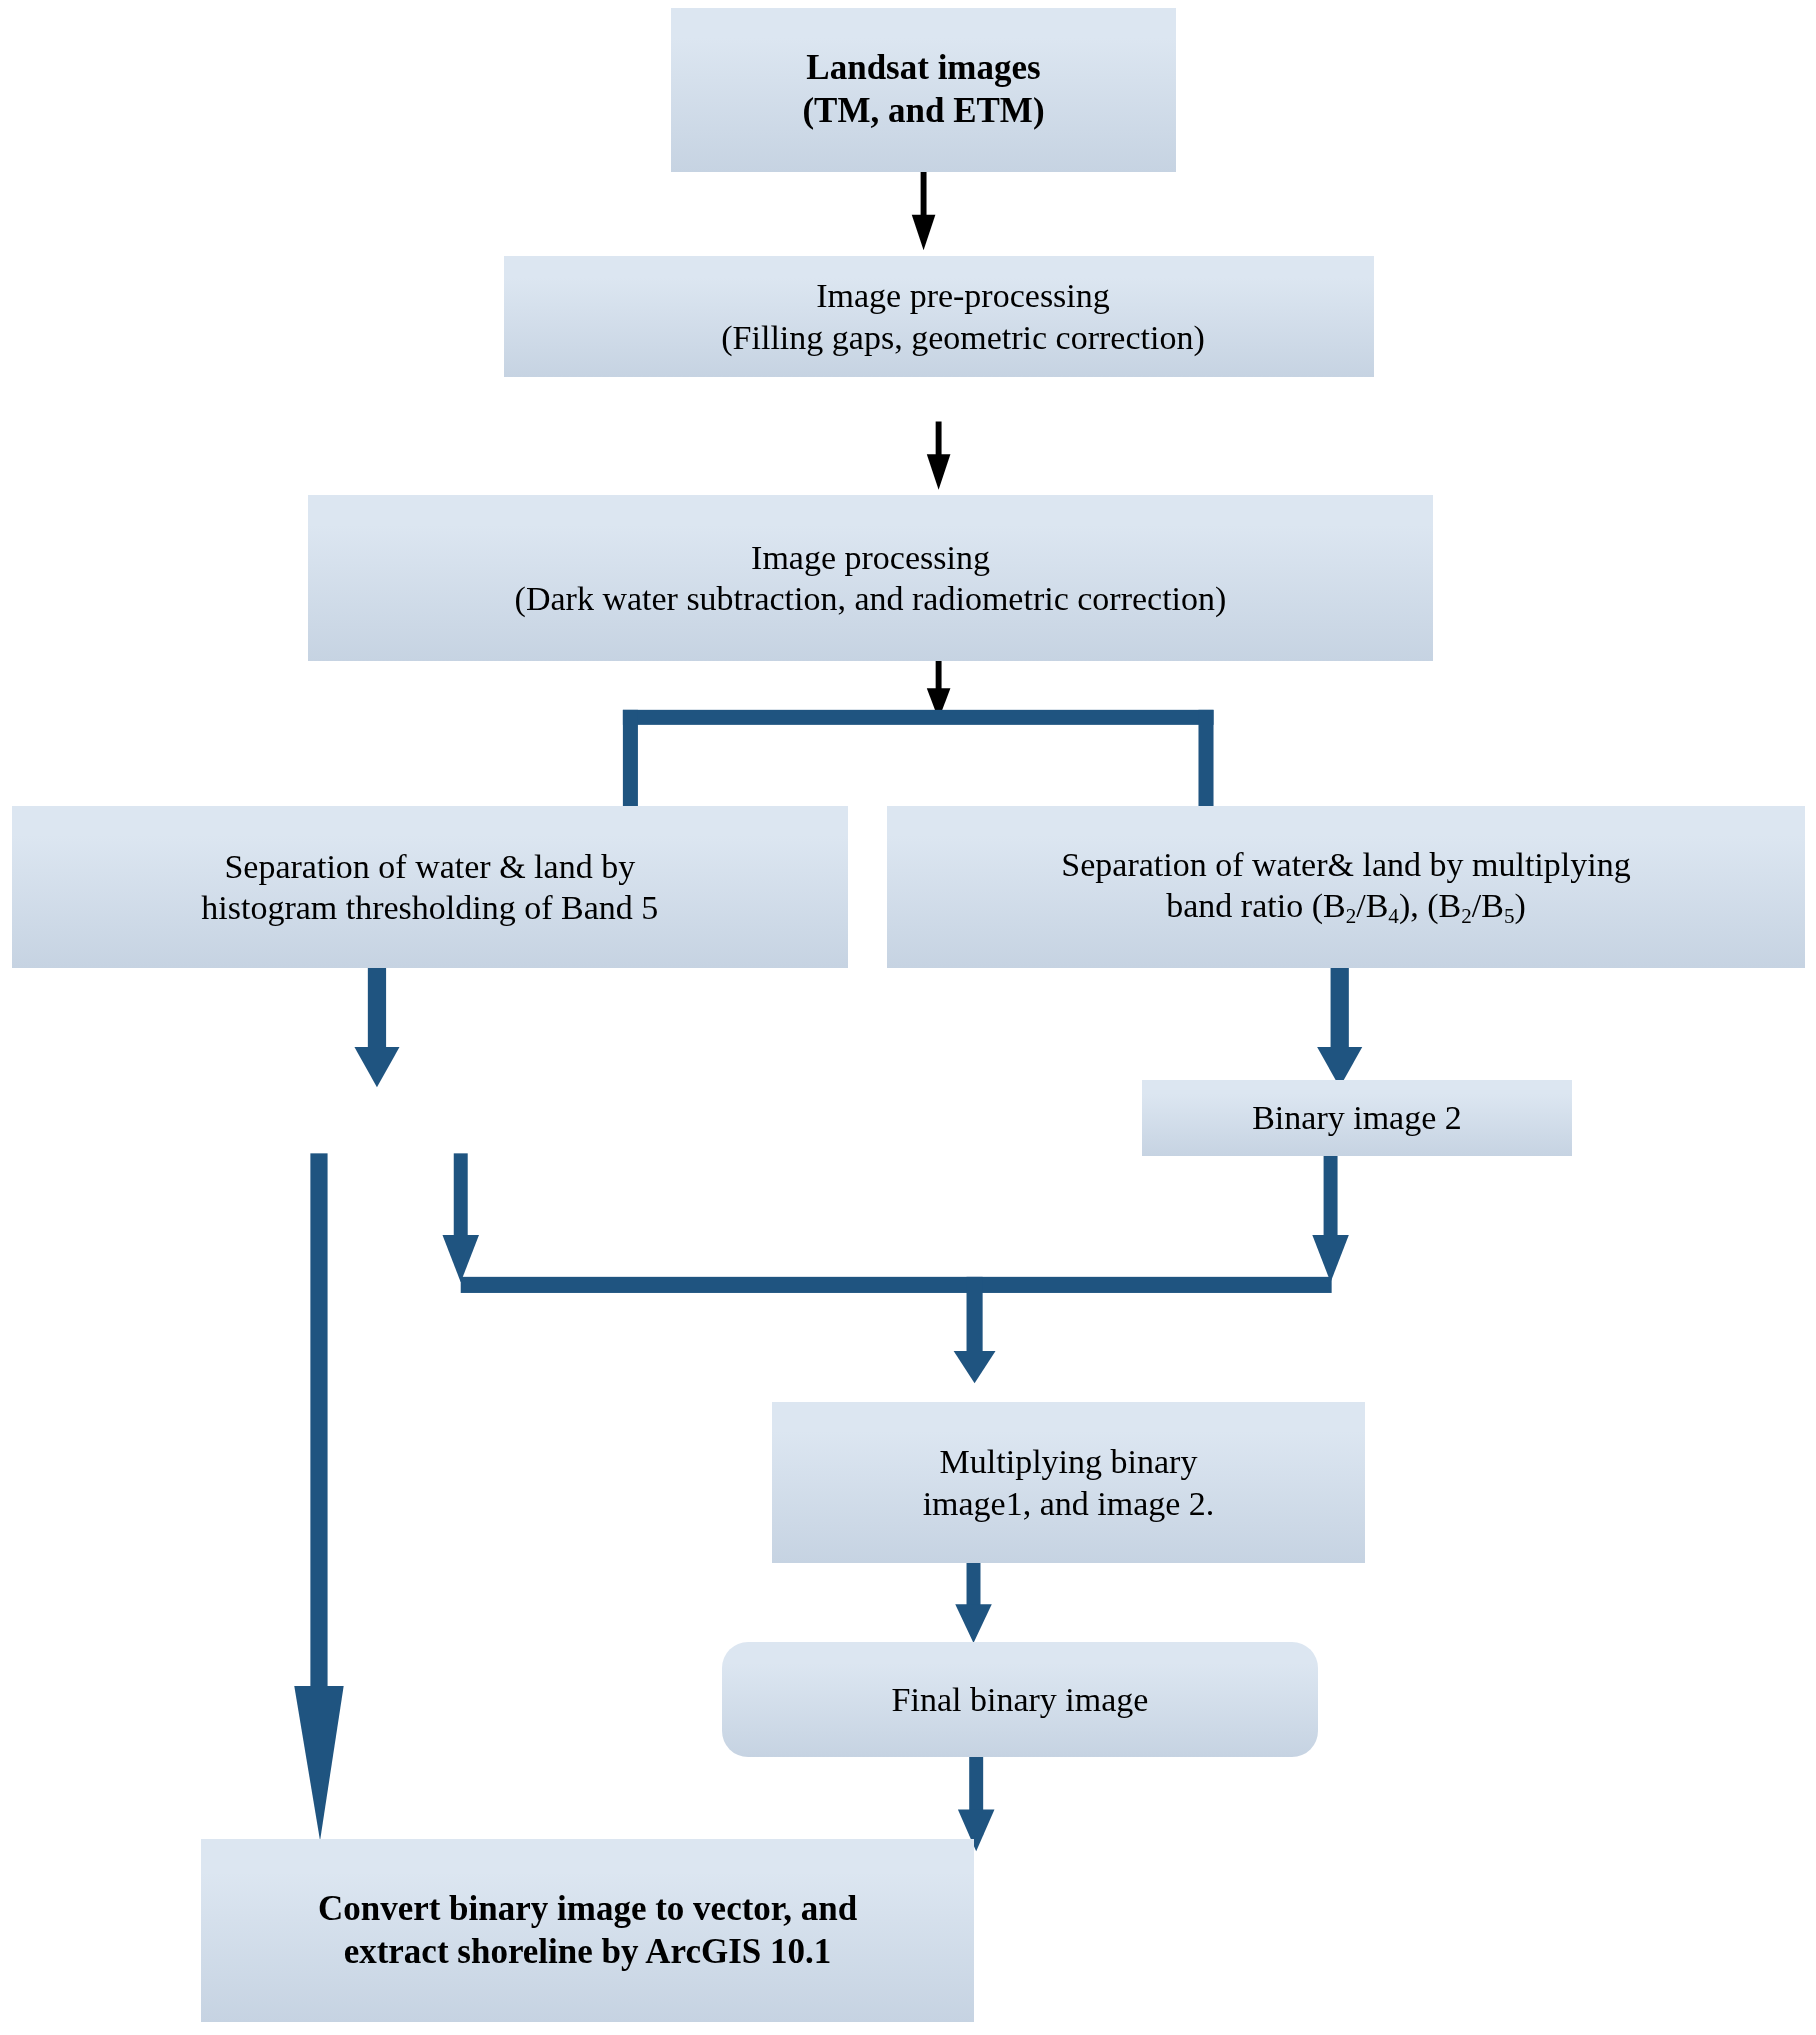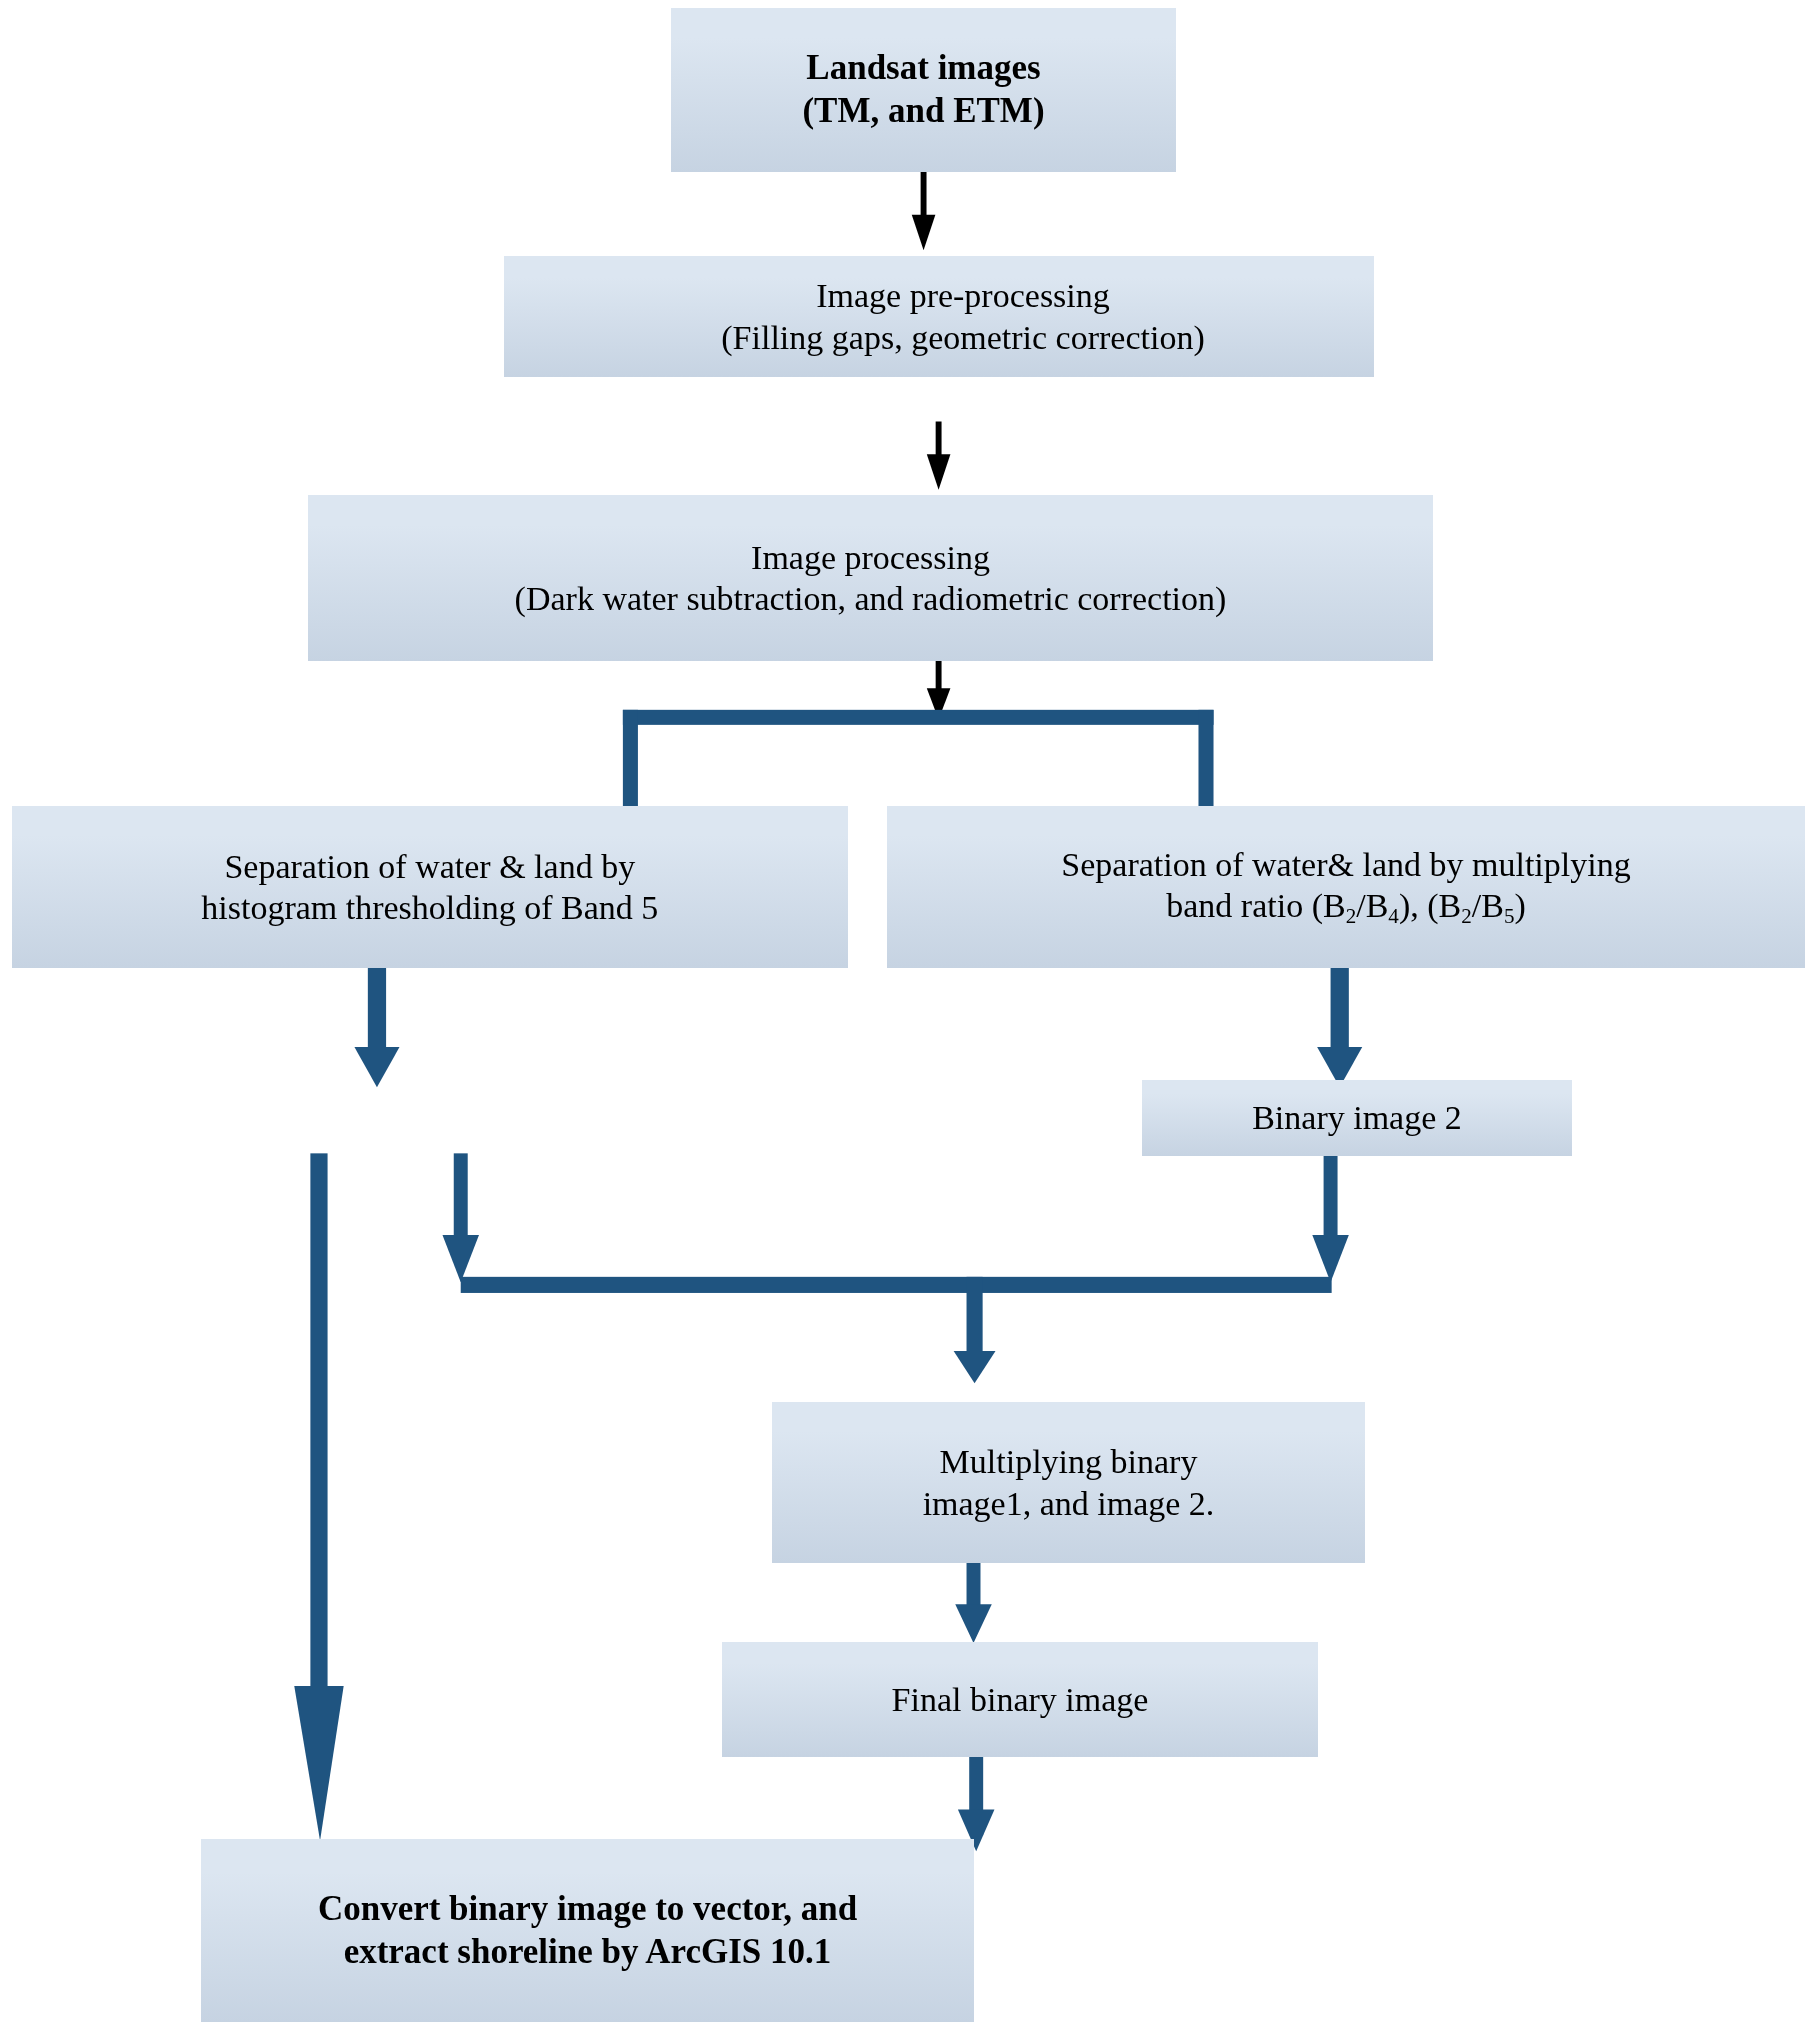--- a/index.html
+++ b/index.html
@@ -169,21 +169,21 @@
     <span class="txt">Binary image 2</span>
   </div>
 
   <div class="node" style="left:772px; top:1402px; width:593px; height:161px; font-size:34px;">
     <span class="txt">
       <span class="ln">Multiplying binary</span>
       <span class="ln">image1, and image 2.</span>
     </span>
   </div>
 
-  <div class="node" style="left:722px; top:1642px; width:596px; height:115px; font-size:34px;">
+  <div class="node" style="left:722px; top:1642px; width:596px; height:115px; font-size:34px;border-radius:26px;">
     <span class="txt">Final binary image</span>
   </div>
 
   <div class="node" style="left:201px; top:1839px; width:773px; height:183px; font-size:35px;">
     <span class="txt bold">
       <span class="ln">Convert binary image to vector, and</span>
       <span class="ln">extract shoreline by ArcGIS 10.1</span>
     </span>
   </div>
 

